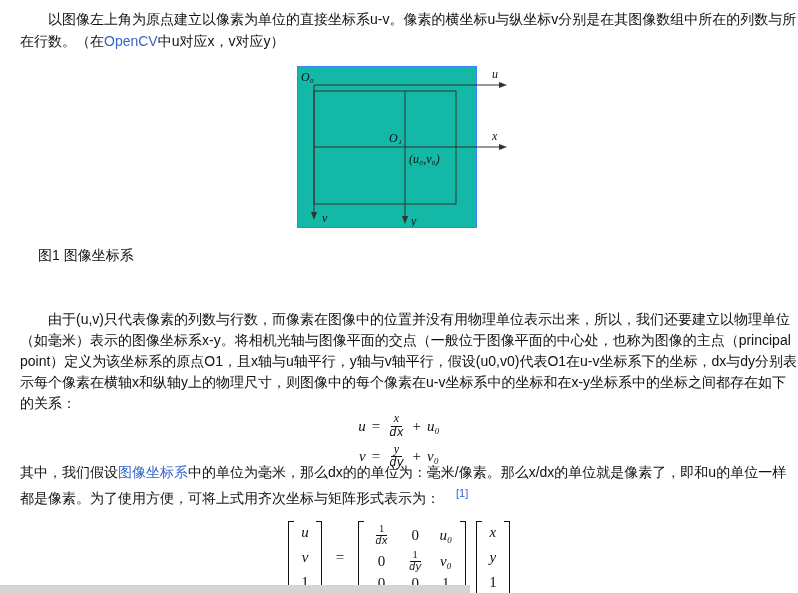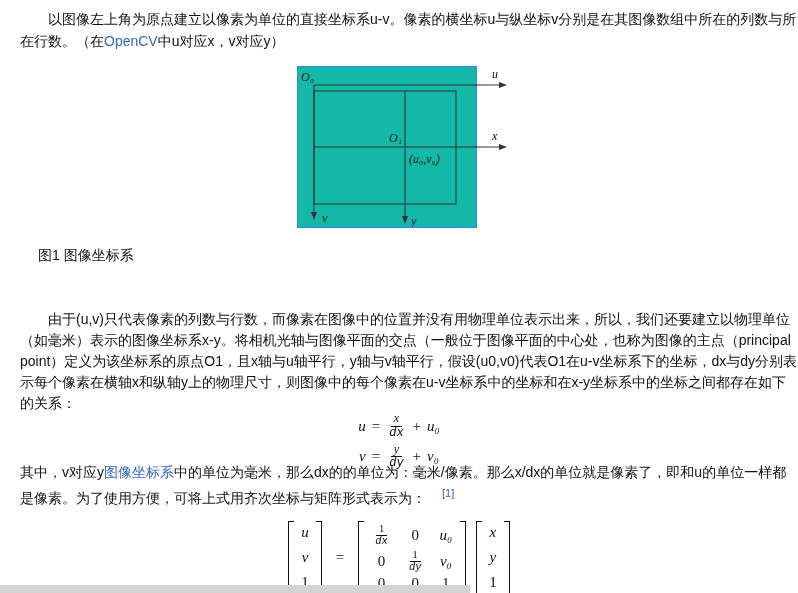--- a/index.html
+++ b/index.html
@@ -104,21 +104,21 @@
     <span>=</span>
     <span class="frac">
         <span class="num it">y</span>
         <span class="den it">dy</span>
       </span>
     <span>+</span>
     <span class="it">v₀</span>
   </div>
 </div>
 
-<div id="p3" class="para"><span>其中，v对应y</span><a class="link" href="#">图像坐标系</a><span>中的单位为毫米，那么dx的的单位为：毫米/像素。那么x/dx的单位就是像素了，即和u的单位一样都是像素。为了使用方便，可将上式用齐次坐标与矩阵形式表示为：</span><a class="ref" href="#">[1]</a></div>
+<div id="p3" class="para"><span>其中，我们假设</span><a class="link" href="#">图像坐标系</a><span>中的单位为毫米，那么dx的的单位为：毫米/像素。那么x/dx的单位就是像素了，即和u的单位一样都是像素。为了使用方便，可将上式用齐次坐标与矩阵形式表示为：</span><a class="ref" href="#">[1]</a></div>
 
 <div id="eq2">
   <span class="vec">
       <span class="vec-body">
         <span class="vcell">
           <span class="it">u</span>
         </span>
         <span class="vcell">
           <span class="it">v</span>
         </span>

